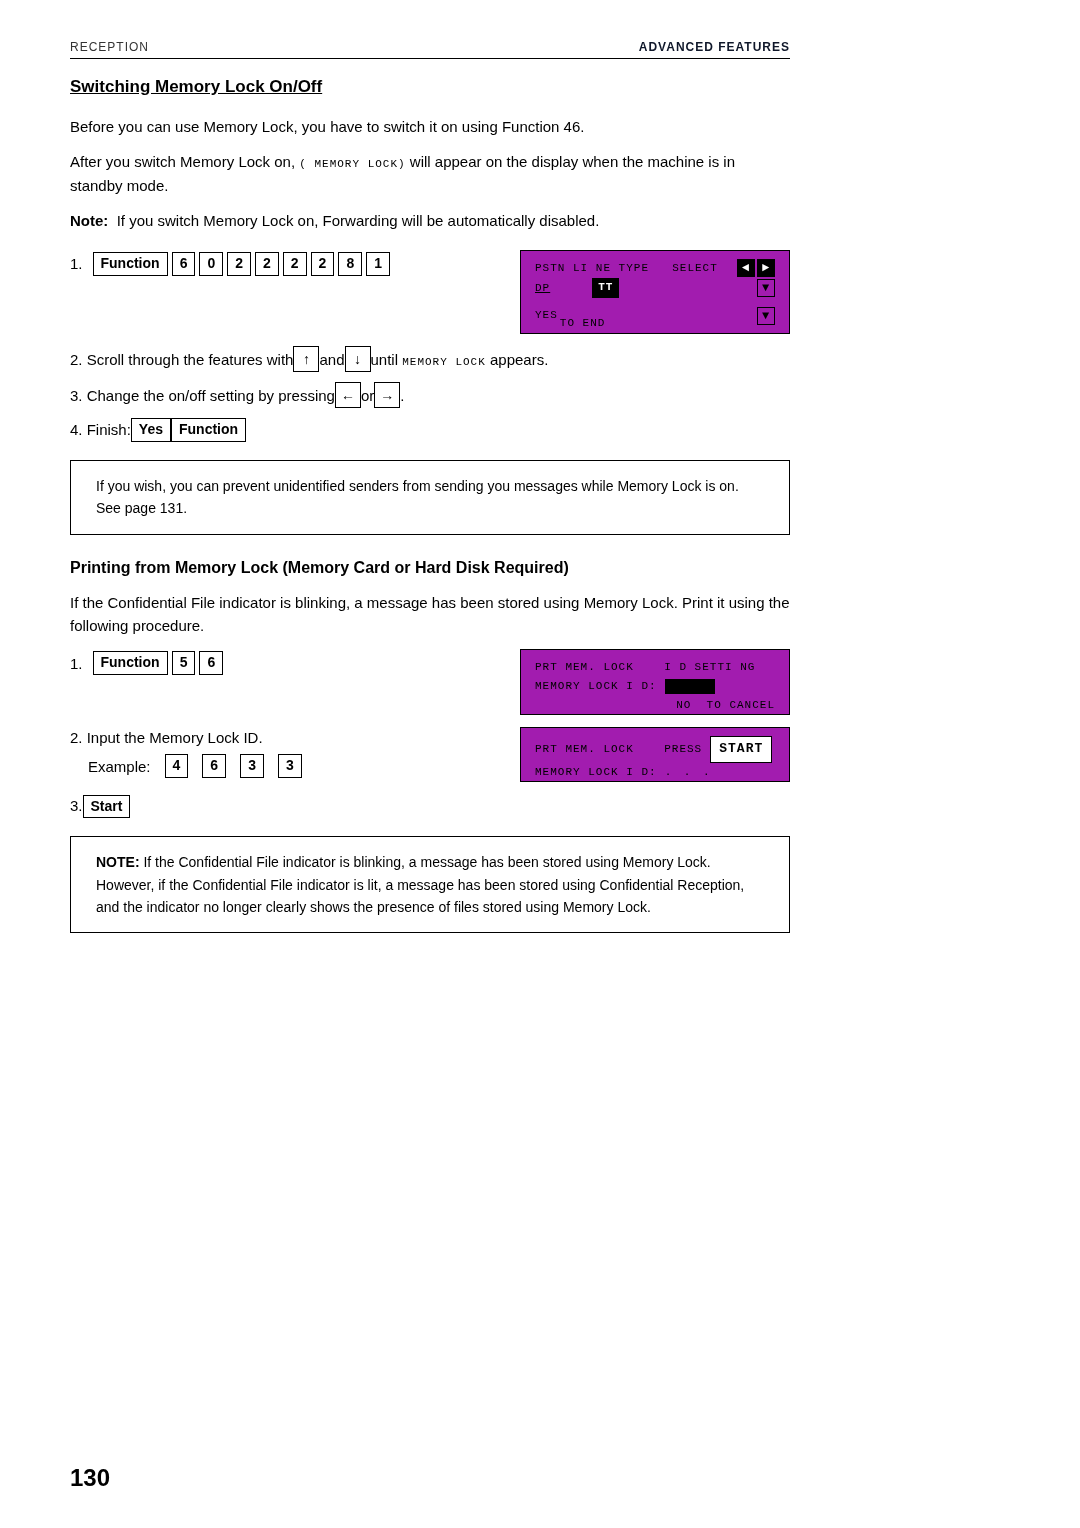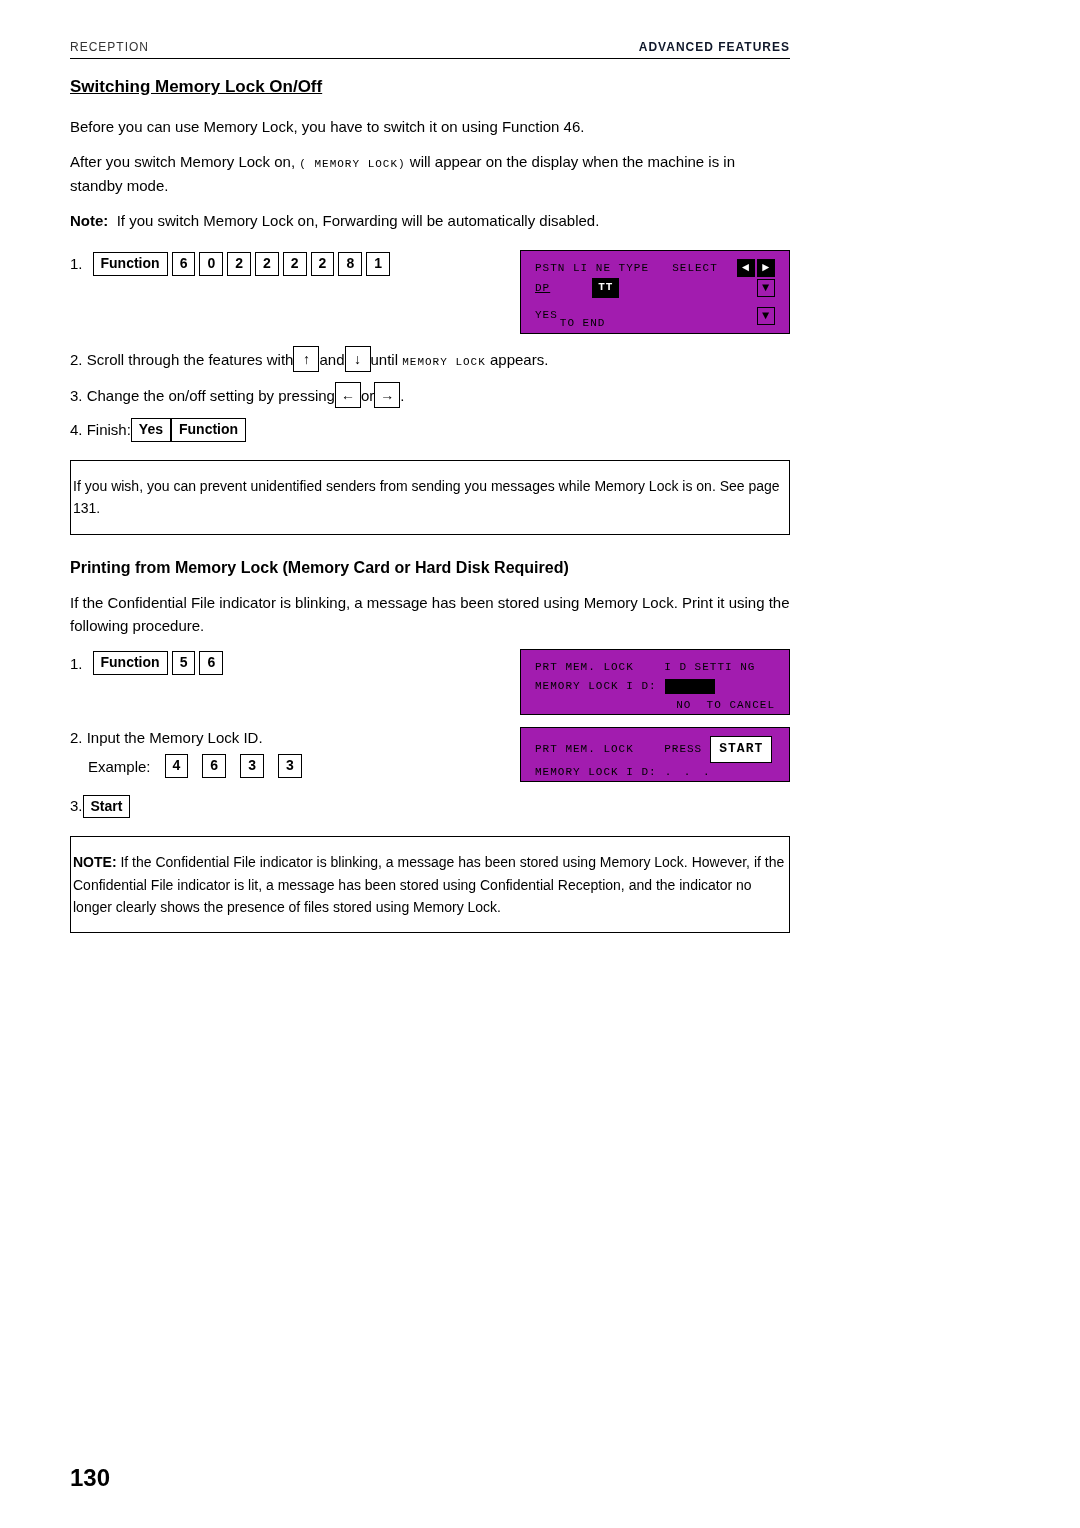--- a/index.html
+++ b/index.html
@@ -138,21 +138,21 @@
       display: inline-flex;
       align-items: center;
       justify-content: center;
       border: 1.5px solid #000;
       width: 18px;
       height: 18px;
       font-size: 12px;
     }
     .note-box {
       border: 1.5px solid #000;
-      padding: 14px 2px;
+      padding: 14px 25px;
       margin: 18px 0;
       font-size: 14px;
       line-height: 1.6;
     }
     .step-number {
       font-size: 15px;
       margin-right: 6px;
     }
     .page-number {
       position: absolute;

